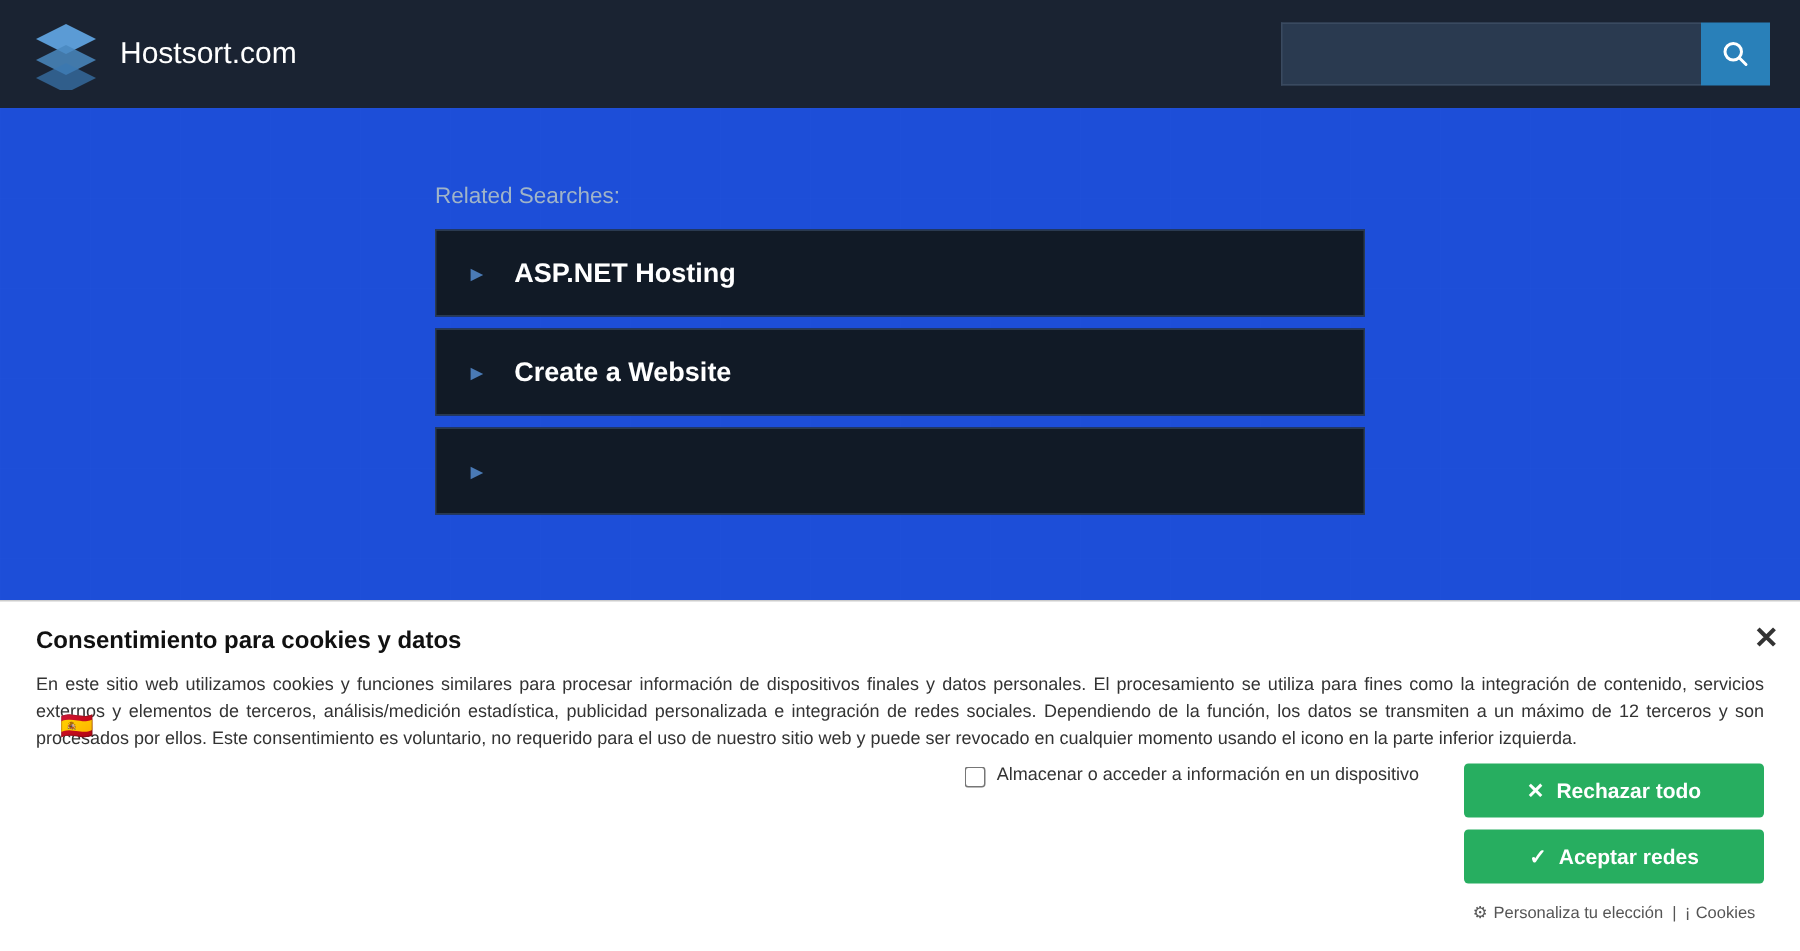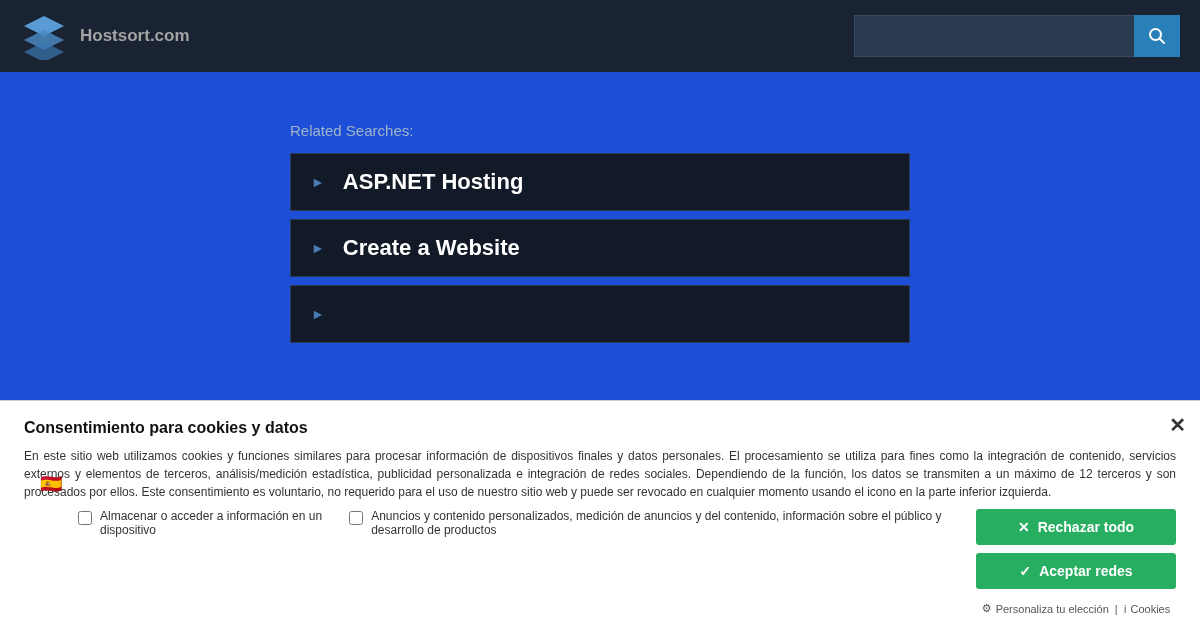--- a/index.html
+++ b/index.html
@@ -16,23 +16,23 @@
     .logo-area {
       display: flex;
       align-items: center;
       gap: 12px;
     }
     .logo-icon {
       width: 48px;
       height: 48px;
     }
     .logo-text {
-      color: #a3a3a3;
-      font-size: 17px;
-      font-weight: bold;
+      color: #ffffff;
+      font-size: 20px;
+      font-weight: normal;
     }
     .search-area {
       margin-left: auto;
       display: flex;
       align-items: center;
     }
     .search-input {
       width: 280px;
       height: 42px;
       background: #2a3a50;
@@ -101,21 +101,21 @@
       transition: background 0.2s;
     }
     .search-item-arrow {
       color: #4a7ab5;
       font-size: 14px;
       margin-right: 18px;
       flex-shrink: 0;
     }
     .search-item-text {
       color: white;
-      font-size: 22px;
+      font-size: 18px;
       font-weight: 600;
     }
 
     
     .cookie-overlay {
       position: absolute;
       bottom: 0;
       left: 0;
       right: 0;
       background: white;
@@ -281,24 +281,20 @@
 
   <div class="cookie-bottom">
     <div style="position:relative; width:24px;">
       <span class="flag-icon">🇪🇸</span>
     </div>
 
     <div class="cookie-checkboxes">
       <label class="cookie-check-item">
         <input type="checkbox" style="">
         <span>Almacenar o acceder a información en un dispositivo</span>
-      </label>
-      <label class="cookie-check-item">
-        <input type="checkbox" style="">
-        <span>Anuncios y contenido personalizados, medición de anuncios y del contenido, información sobre el público y desarrollo de productos</span>
       </label>
     </div>
 
     <div class="cookie-buttons-area">
       <button class="btn-rechazar">
         <span>✕</span>
         <span>Rechazar todo</span>
       </button>
       <button class="btn-aceptar">
         <span>✓</span>

